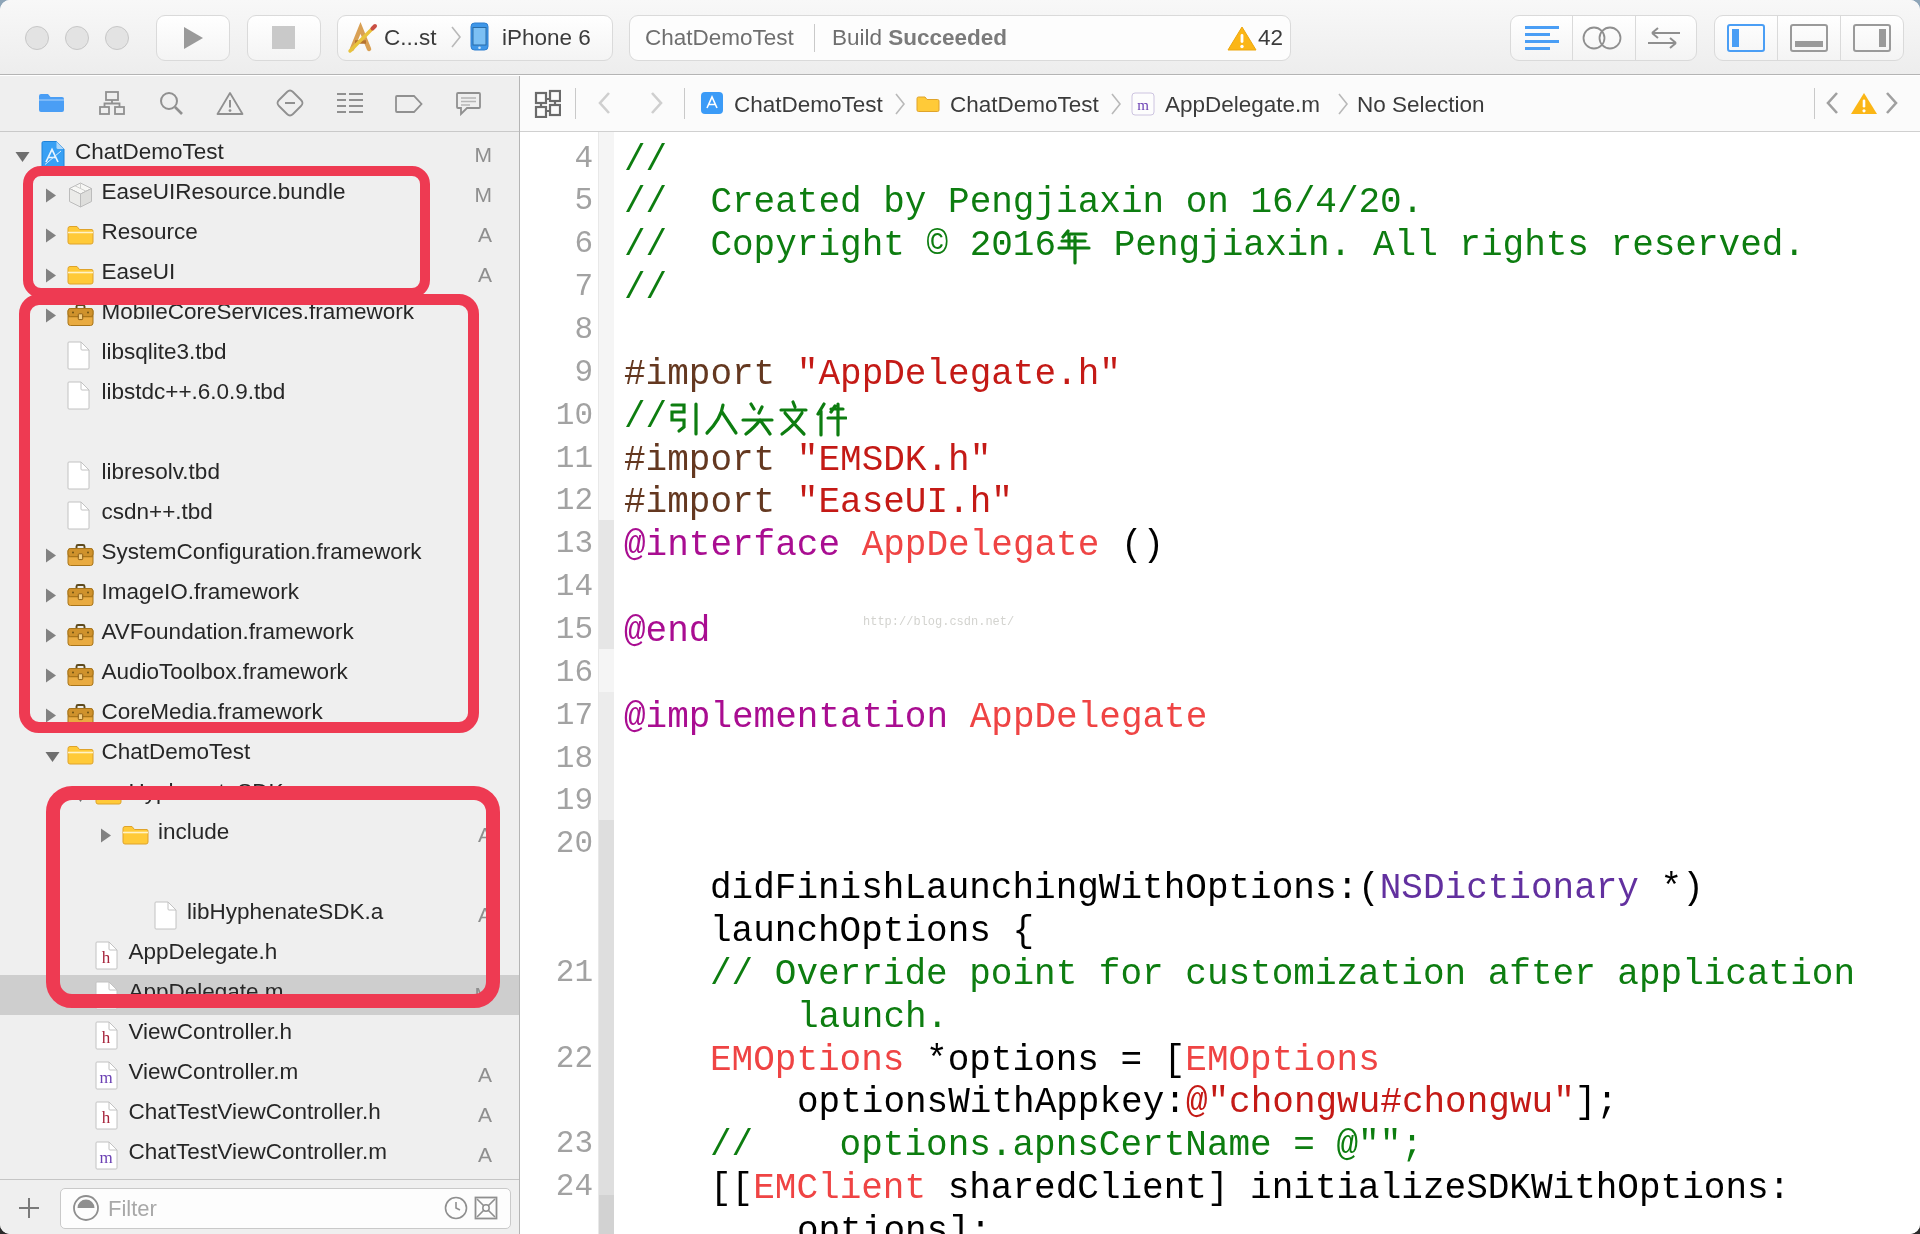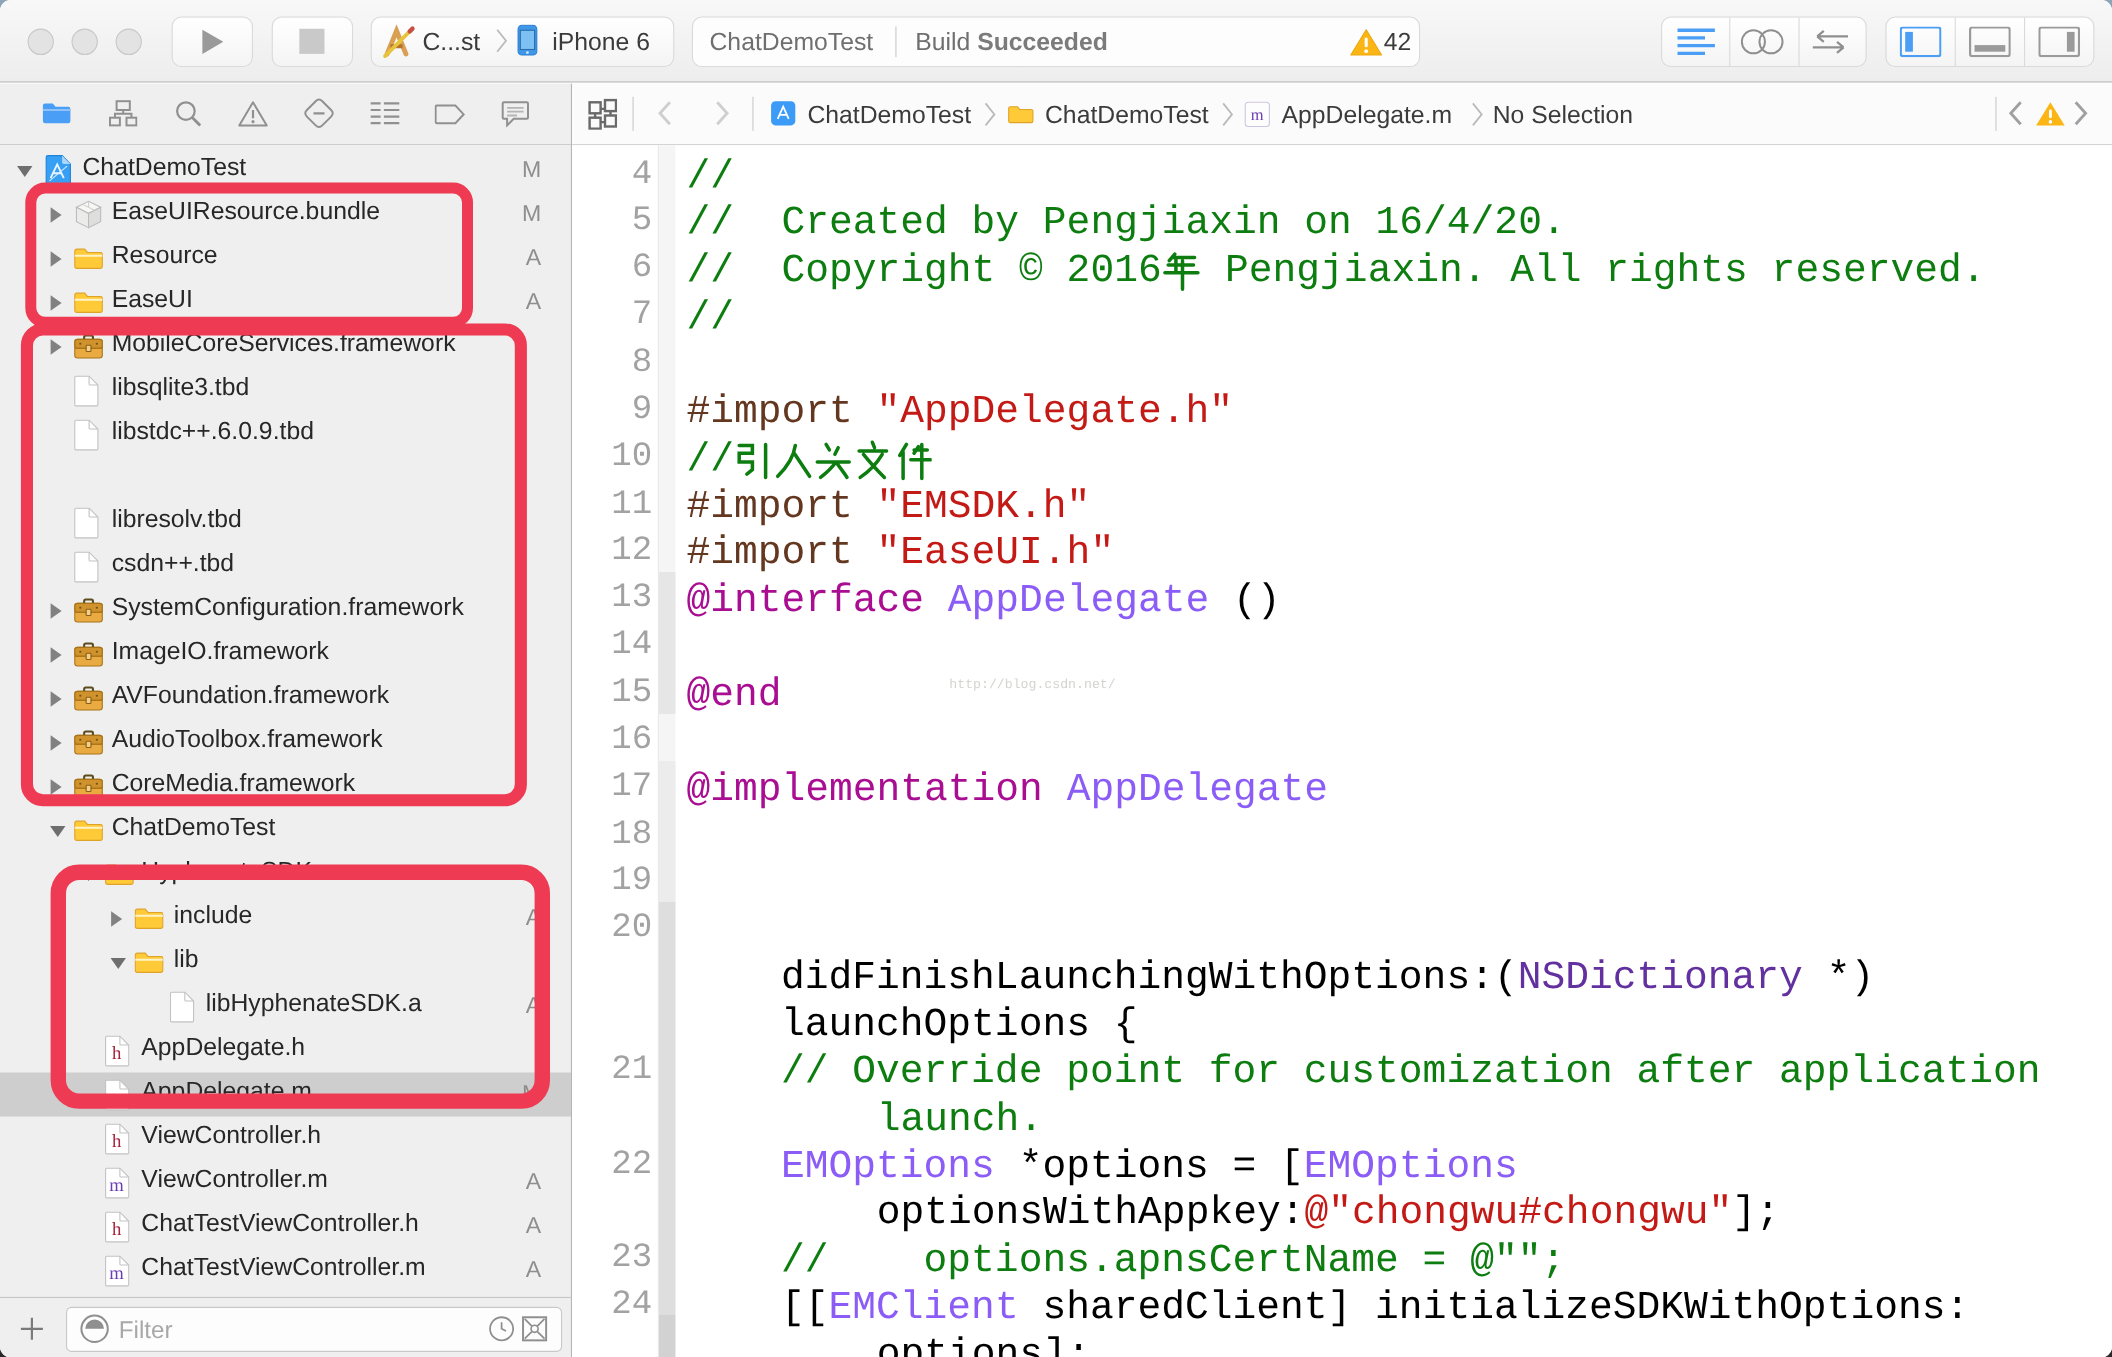--- a/index.html
+++ b/index.html
@@ -16,21 +16,21 @@
 .trow.sel { background:#cecece; }
 .disc,.ticon { position:absolute; }
 .tlabel { position:absolute; top:-3px; font-size:22.5px; line-height:40px; color:#272727; white-space:pre; }
 .badge { position:absolute; right:27px; top:0; font-size:21px; line-height:40px; color:#8e8e8e; }
 #filterbar { position:absolute; left:0; top:1179px; width:519px; height:55px; background:#efefef; border-top:1px solid #c5c5c5; }
 #vdiv { position:absolute; left:519px; top:76px; width:1px; height:1158px; background:#b5b5b5; }
 #editor { position:absolute; left:520px; top:132px; width:1400px; height:1102px; background:#fff; }
 .gn { position:absolute; left:520px; width:73px; text-align:right; font-family:"Liberation Mono",monospace; font-size:31px; line-height:42.857px; color:#a2a2a2; }
 .cr { position:absolute; font-family:"Liberation Mono",monospace; font-size:36px; line-height:42.857px; color:#000; white-space:pre; }
 .cr .c { color:#0d7d10; } .cr .p { color:#643820; } .cr .s { color:#c41a16; }
-.cr .k { color:#a90d91; } .cr .t { color:#8b5cf6; } .cr .o { color:#62309f; }
+.cr .k { color:#a90d91; } .cr .t { color:#ef4444; } .cr .o { color:#62309f; }
 .cjk { display:inline-block; vertical-align:top; }
 .red { position:absolute; border:10px solid #ee3a52; z-index:30; }
 #watermark { position:absolute; left:863px; top:615px; font-family:"Liberation Mono",monospace; font-size:12px; color:#d3d3cf; }
 </style></head>
 <body>
 <div id="win">
   <div id="toolbar">
     <div class="tl" style="left:25px"></div>
     <div class="tl" style="left:65px"></div>
     <div class="tl" style="left:105px"></div>
@@ -392,30 +392,20 @@
 <div class="trow" style="top:683px">
         <span class="disc" style="left:99px;top:12px"><svg width="13" height="17" viewBox="0 0 13 17">
             <path d="M2 1.5 V15.5 L12 8.5 Z" fill="#818181"></path>
           </svg></span>
         <span class="ticon" style="left:122px;top:9px"><svg width="27" height="22" viewBox="0 0 27 22">
             <path d="M1 4.5 Q1 2.5 3 2.5 H10 L12.5 5.5 H25 Q26 5.5 26 7.5 V18 Q26 20 24 20 H3 Q1 20 1 18 Z" fill="#ffca38" stroke="#dfa32a"></path>
             <path d="M1 8.5 H26" stroke="#fff3c8" stroke-width="1.6"></path>
           </svg></span>
         <span class="tlabel" style="left:158px">include</span>
         <span class="badge">A</span>
-      </div>
-<div class="trow" style="top:723px">
-        <span class="disc" style="left:99px;top:14px"><svg width="17" height="13" viewBox="0 0 17 13">
-            <path d="M1.5 2 H15.5 L8.5 12 Z" fill="#6e6e6e"></path>
-          </svg></span>
-        <span class="ticon" style="left:122px;top:9px"><svg width="27" height="22" viewBox="0 0 27 22">
-            <path d="M1 4.5 Q1 2.5 3 2.5 H10 L12.5 5.5 H25 Q26 5.5 26 7.5 V18 Q26 20 24 20 H3 Q1 20 1 18 Z" fill="#ffca38" stroke="#dfa32a"></path>
-            <path d="M1 8.5 H26" stroke="#fff3c8" stroke-width="1.6"></path>
-          </svg></span>
-        <span class="tlabel" style="left:158px">lib</span>
       </div>
 <div class="trow" style="top:763px">
         <span class="ticon" style="left:154px;top:6px"><svg width="23" height="29" viewBox="0 0 23 29">
             <path d="M1 2 Q1 1 2 1 H14 L22 9 V27 Q22 28 21 28 H2 Q1 28 1 27 Z" fill="#fff" stroke="#c2c2c2"></path>
             <path d="M14 1 V8 Q14 9 15 9 H22" fill="none" stroke="#c2c2c2"></path>
           </svg></span>
         <span class="tlabel" style="left:187px">libHyphenateSDK.a</span>
         <span class="badge">A</span>
       </div>
 <div class="trow" style="top:803px">

